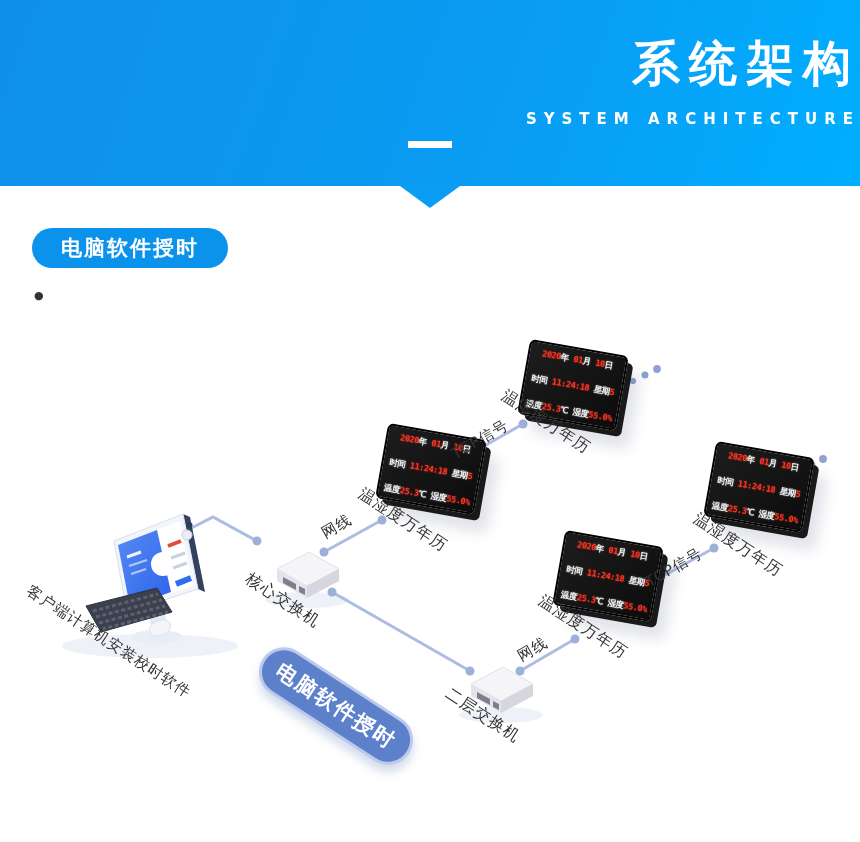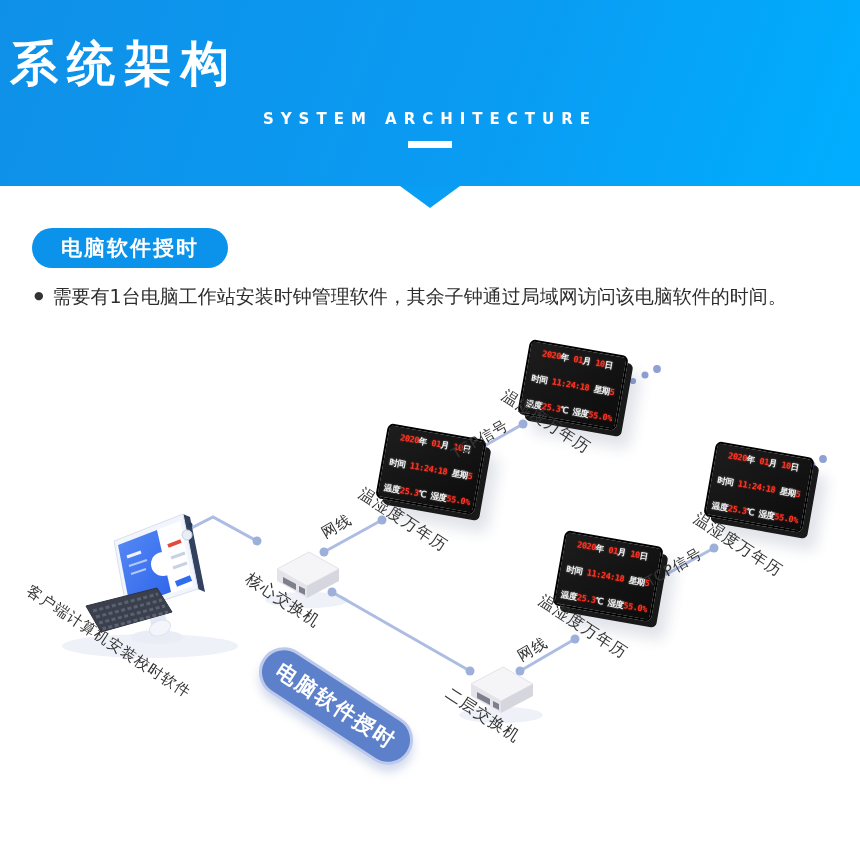--- a/index.html
+++ b/index.html
@@ -6,25 +6,25 @@
   body{
     width:860px;height:842px;position:relative;overflow:hidden;background:#ffffff;
     font-family:"DejaVu Sans","Liberation Sans",sans-serif;
   }
   
   .header{
     position:absolute;left:0;top:0;width:860px;height:186px;
     background:linear-gradient(110deg,#0f90e8 0%,#0a9bf2 55%,#00aeff 100%);
   }
   .header-title{
-    margin:0;padding-top:32px;text-align:left;color:#ffffff;
-    font-size:48px;font-weight:700;letter-spacing:9px;padding-left:10px;
+    margin:0;padding-top:32px;text-align:right;color:#ffffff;
+    font-size:48px;font-weight:700;letter-spacing:9px;
   }
   .header-sub{
-    margin:14px 0 0 0;text-align:center;color:#ffffff;
+    margin:14px 0 0 0;text-align:right;color:#ffffff;
     font-size:15px;font-weight:600;letter-spacing:7px;
   }
   .header-bar{
     width:44px;height:7px;background:#ffffff;margin:13px auto 0 auto;
   }
   .header-tri{
     position:absolute;left:400px;top:186px;width:0;height:0;
     border-left:30px solid transparent;border-right:30px solid transparent;
     border-top:22px solid #0a9df4;
   }
@@ -81,21 +81,20 @@
   <h1 class="header-title">系统架构</h1>
   <div class="header-sub">SYSTEM ARCHITECTURE</div>
   <div class="header-bar"></div>
 </div>
 <div class="header-tri"></div>
 
 <div class="badge">电脑软件授时</div>
 <div class="bullet-wrap">
   <span class="bullet-dot">●</span>
   <span class="bullet-text">
-    <span>需要有1台电脑工作站安装时钟管理软件，其余子钟通过局域网访问该电脑软件的时间。</span>
   </span>
 </div>
 
 <svg class="diagram-svg" width="860" height="842" viewBox="0 0 860 842">
   <defs>
     <linearGradient id="scrBlue" x1="0" y1="0" x2="1" y2="1">
       <stop offset="0" stop-color="#568af5"></stop>
         <stop offset="1" stop-color="#2d63ea"></stop>
     </linearGradient>
   </defs>

